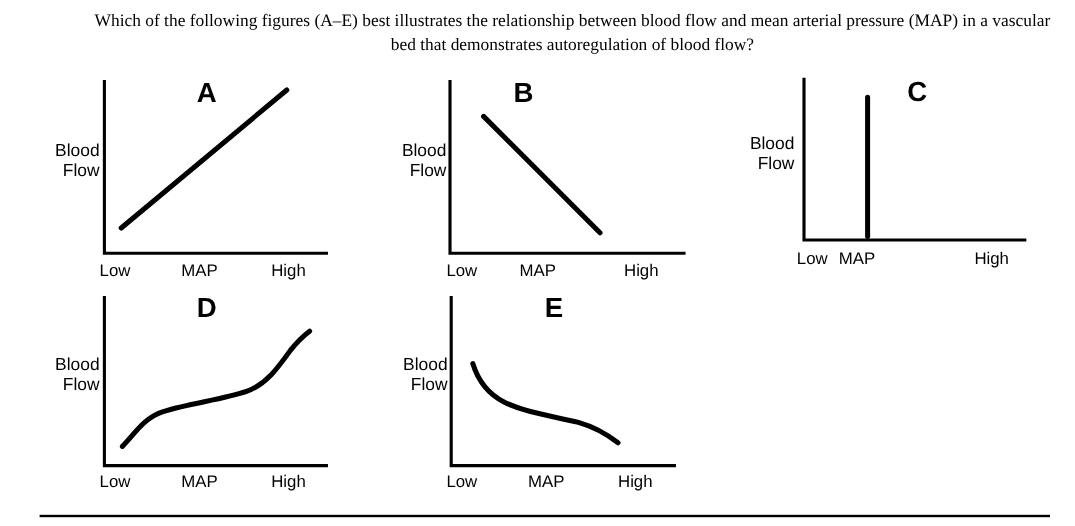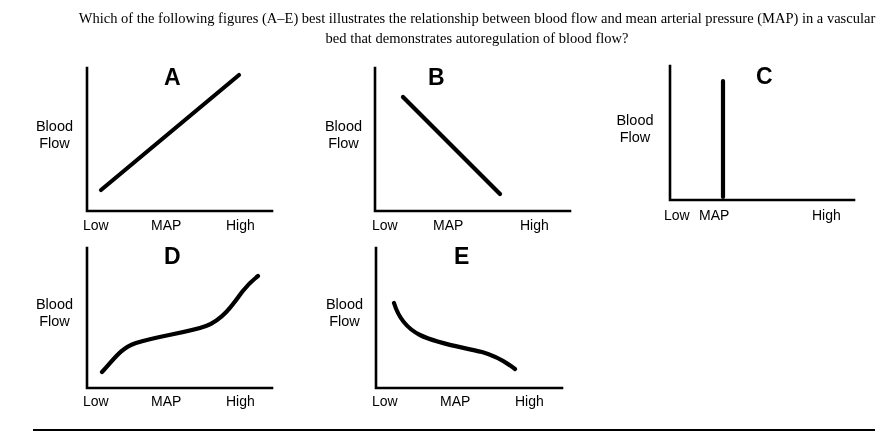--- a/index.html
+++ b/index.html
@@ -54,21 +54,21 @@
     font-family: "Liberation Sans", sans-serif;
     font-size: 14px;
     line-height: 17px;
     white-space: nowrap;
   }
   .y-axis-label {
     position: absolute;
     font-family: "Liberation Sans", sans-serif;
     font-size: 14.5px;
     line-height: 17px;
-    text-align: center;
+    text-align: right;
     white-space: nowrap;
   }
   .fig-letter {
     position: absolute;
     font-family: "Liberation Sans", sans-serif;
     font-weight: bold;
     font-size: 23px;
     line-height: 23px;
   }
 

